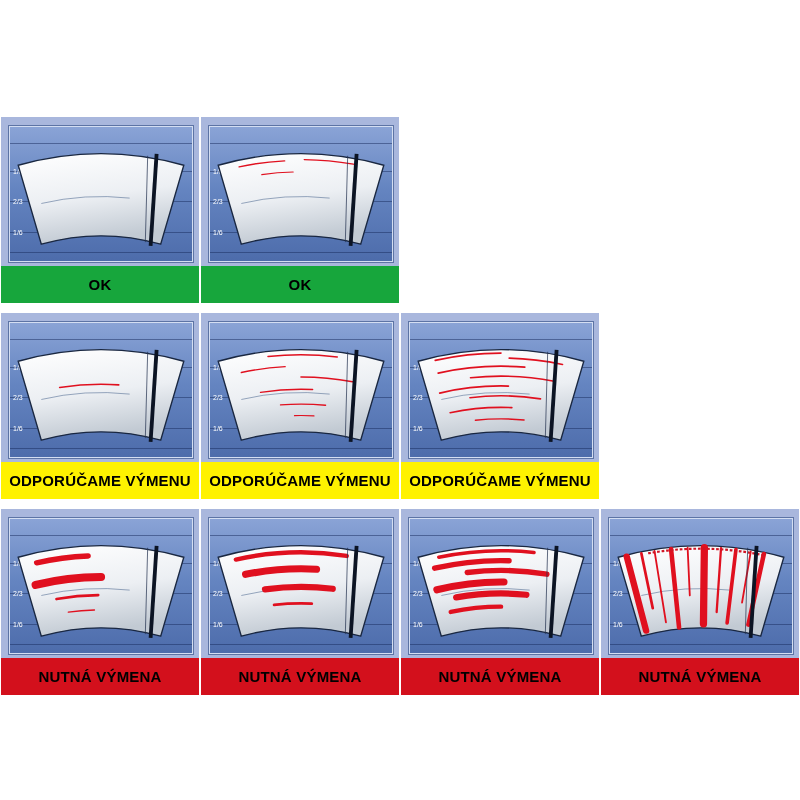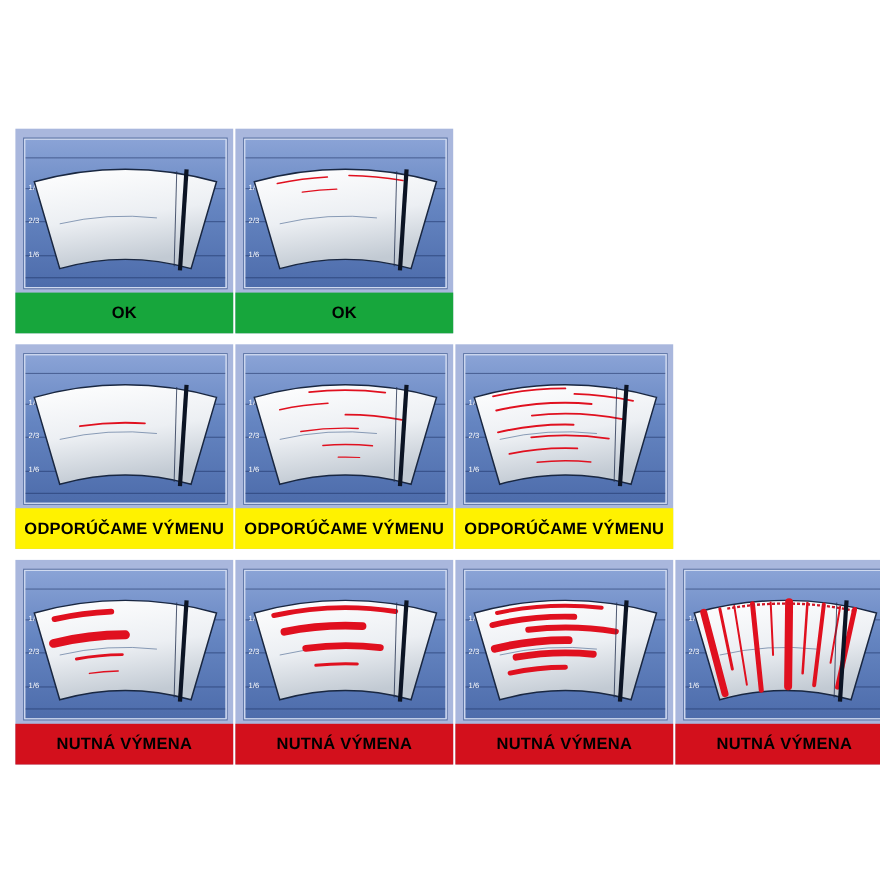--- a/index.html
+++ b/index.html
@@ -1,21 +1,21 @@
 <!DOCTYPE html>
 <html><head>
 <meta charset="utf-8">
 <style>
   html,body{margin:0;padding:0;}
   body{
     width:800px;height:800px;position:relative;background:#ffffff;
     font-family:"Liberation Sans", sans-serif;
   }
   .canvas{position:absolute;left:0;top:0;width:800px;height:800px;background:#ffffff;overflow:hidden;}
-  .row{position:absolute;left:14px;display:flex;gap:2px;text-align:right;}
+  .row{position:absolute;left:1px;display:flex;gap:2px;text-align:right;}
   .cell{width:198px;height:186px;background:#a9b7dd;display:flex;flex-direction:column;}
   .panel{height:149px;position:relative;padding:9px 8px 6px;box-sizing:border-box;}
   .screen{
     position:relative;width:100%;height:100%;
     background:linear-gradient(180deg,#8aa3d6 0%,#6585c1 45%,#4d6cab 100%);
     border:1px solid #d4def2;box-shadow:0 0 0 1px #5d74a5;overflow:hidden;
   }
   .gridline{position:absolute;left:0;right:0;height:1px;background:rgba(24,44,94,0.5);}
   .scale{
     position:absolute;left:3px;transform:translateY(-50%);

